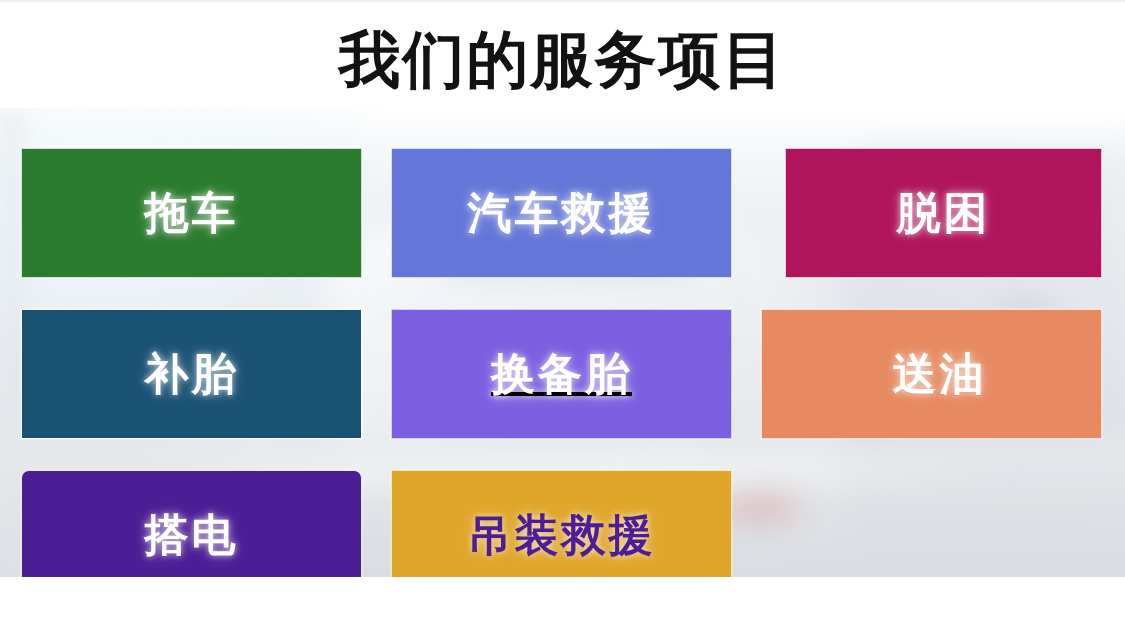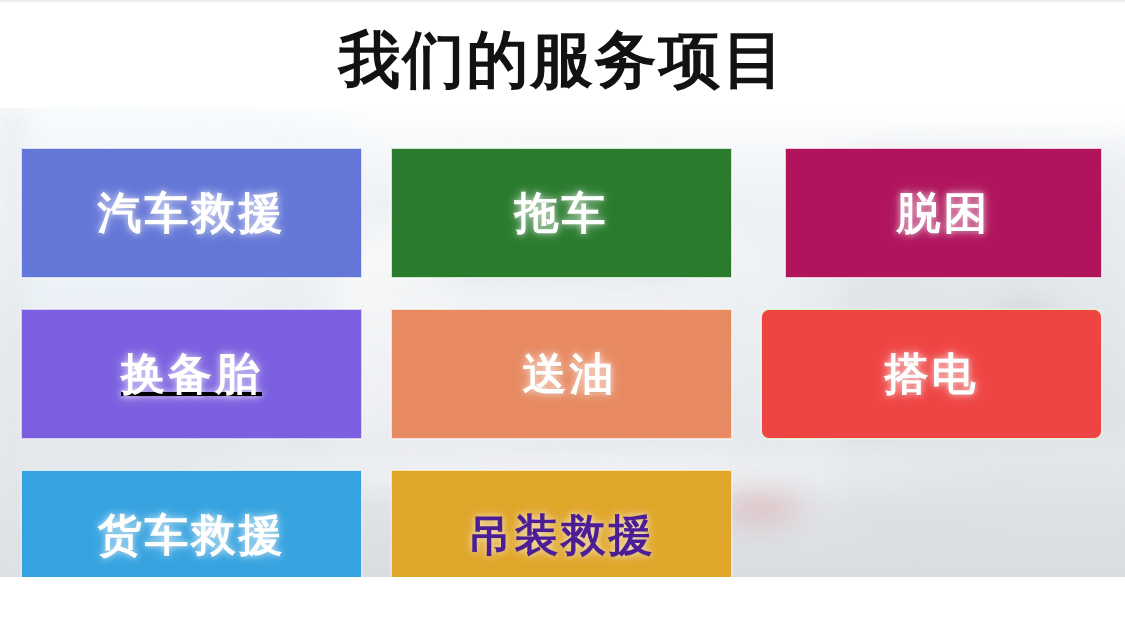--- a/index.html
+++ b/index.html
@@ -192,39 +192,39 @@
     <div class="bd-shape bd-road"></div>
     <div class="bd-shape bd-road-streak"></div>
     <div class="bd-shape bd-red-glint"></div>
     <div class="bd-shape bd-pink-glint"></div>
     <div class="bd-shape bd-edge-l"></div>
   </div>
 
   <div class="title">我们的服务项目</div>
 
   <div class="grid">
+      <div class="tile" style="background: rgb(42, 123, 46); border-color: rgb(207, 230, 209);">
+        <span class="tile-label" style="color: rgb(255, 255, 255);">拖车</span>
+      </div>
       <div class="tile" style="background: rgb(100, 119, 216); border-color: rgb(216, 223, 242);">
         <span class="tile-label" style="color: rgb(255, 255, 255);">汽车救援</span>
       </div>
-      <div class="tile" style="background: rgb(42, 123, 46); border-color: rgb(207, 230, 209);">
-        <span class="tile-label" style="color: rgb(255, 255, 255);">拖车</span>
-      </div>
       <div class="tile" style="background: rgb(176, 20, 92); border-color: rgb(243, 196, 218); margin-left: 24px;">
         <span class="tile-label" style="color: rgb(255, 255, 255);">脱困</span>
       </div>
+      <div class="tile" style="background: rgb(26, 82, 118); border-color: rgb(255, 255, 255);">
+        <span class="tile-label" style="color: rgb(255, 255, 255);">补胎</span>
+      </div>
       <div class="tile" style="background: rgb(123, 95, 224); border-color: rgb(214, 205, 245); text-decoration: underline;">
         <span class="tile-label" style="color: rgb(255, 255, 255);">换备胎</span>
       </div>
       <div class="tile" style="background: rgb(231, 138, 97); border-color: rgb(247, 223, 210); padding-left: 16px;">
         <span class="tile-label" style="color: rgb(255, 255, 255);">送油</span>
       </div>
-      <div class="tile" style="background: #ef4444; border-color: rgb(224, 239, 188); border-radius: 8px;">
+      <div class="tile" style="background: #4c1d95; border-color: rgb(224, 239, 188); border-radius: 8px;">
         <span class="tile-label" style="color: rgb(255, 255, 255);">搭电</span>
-      </div>
-      <div class="tile" style="background: rgb(53, 163, 224); border-color: rgb(207, 234, 250);">
-        <span class="tile-label" style="color: rgb(255, 255, 255);">货车救援</span>
       </div>
       <div class="tile" style="background: rgb(224, 166, 42); border-color: rgb(246, 228, 180);">
         <span class="tile-label" style="color: #4c1d95;">吊装救援</span>
       </div>
     </div>
 
 </div>
 
 </body></html>

